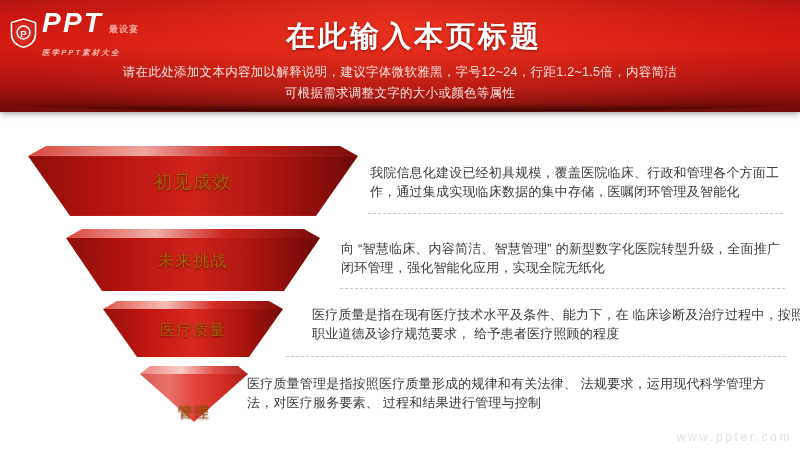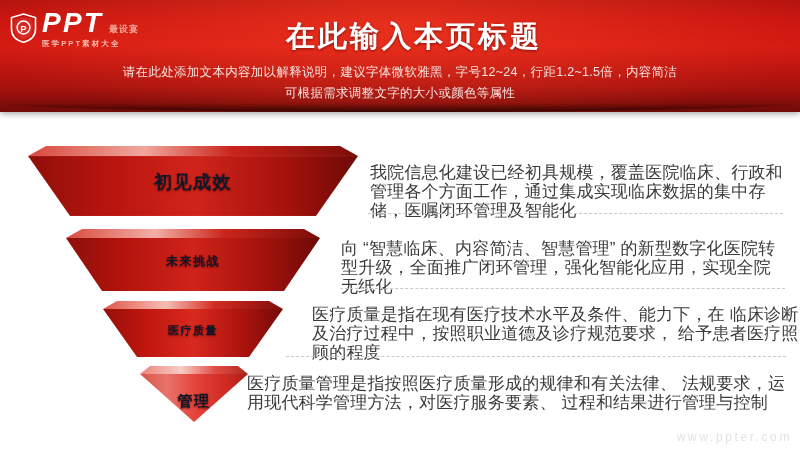--- a/index.html
+++ b/index.html
@@ -54,23 +54,24 @@
   .logo-ppt {
     font-size: 28px; font-weight: bold; color: #ffffff;
     letter-spacing: 2.2px; font-style: italic;
     font-family: "Liberation Sans", sans-serif;
   }
   .logo-cn-brand {
     font-size: 9px; color: #f3a89c; letter-spacing: 1px;
     font-weight: bold;
   }
   .logo-row2 {
-    margin-top: 3px;
+    margin-top: 12px;
     font-size: 7.5px; color: #f7bdb2; letter-spacing: 2.1px;
     font-weight: bold;
+    font-style: italic;
   }
 
   
   .title {
     position: absolute;
     left: 0; top: 17px;
     width: 800px;
     text-align: center;
     font-size: 29px;
     font-weight: bold;
@@ -103,32 +104,32 @@
     position: absolute;
     left: 0;
     display: flex;
     align-items: center;
     justify-content: center;
   }
   .layer svg { position: absolute; left: 0; top: 0; }
   .layer-label {
     position: relative;
     z-index: 3;
-    color: #0f172a;
-    font-weight: bold;
+    color: #a16207;
+    font-weight: normal;
     text-shadow: 0 1px 2px rgba(90,0,0,0.75);
     letter-spacing: 1.5px;
     white-space: nowrap;
   }
 
   
   .desc {
     position: absolute;
     color: #3b3b3b;
-    font-size: 17px;
+    font-size: 13px;
     line-height: 19px;
     letter-spacing: 0.2px;
   }
   .dash {
     position: absolute;
     height: 0;
     border-top: 1px dashed #c9c9c9;
   }
 
   
@@ -211,21 +212,21 @@
           <linearGradient id="g2rim" x1="0" y1="0" x2="1" y2="0">
             <stop offset="0%" stop-color="#d9493e"></stop>
             <stop offset="35%" stop-color="#f2b0a7"></stop>
             <stop offset="62%" stop-color="#cb261d"></stop>
             <stop offset="100%" stop-color="#7c0c08"></stop>
           </linearGradient>
         </defs>
         <path d="M0 9 L254 9 L218 62 L36 62 Z" fill="url(#g2body)"></path>
         <path d="M0 9 L16 0 L238 0 L254 9 Z" fill="url(#g2rim)"></path>
       </svg>
-      <span class="layer-label" style="font-size:12px;">未来挑战</span>
+      <span class="layer-label" style="font-size:16px;">未来挑战</span>
     </div>
 
     <div class="layer" style="top:155px; left:75px; width:180px; height:58px;">
       <svg width="180" height="58" viewBox="0 0 180 58">
         <defs>
           <linearGradient id="g3body" x1="0" y1="0" x2="1" y2="0">
             <stop offset="0%" stop-color="#96100b"></stop>
             <stop offset="22%" stop-color="#bd150e"></stop>
             <stop offset="50%" stop-color="#d9291f"></stop>
             <stop offset="78%" stop-color="#ab130d"></stop>
@@ -234,24 +235,24 @@
           <linearGradient id="g3rim" x1="0" y1="0" x2="1" y2="0">
             <stop offset="0%" stop-color="#e05649"></stop>
             <stop offset="35%" stop-color="#f6bdb5"></stop>
             <stop offset="62%" stop-color="#d32d23"></stop>
             <stop offset="100%" stop-color="#820d09"></stop>
           </linearGradient>
         </defs>
         <path d="M0 8 L180 8 L146 56 L34 56 Z" fill="url(#g3body)"></path>
         <path d="M0 8 L14 0 L166 0 L180 8 Z" fill="url(#g3rim)"></path>
       </svg>
-      <span class="layer-label" style="font-size:11px;">医疗质量</span>
-    </div>
-
-    <div class="layer" style="top:220px; left:112px; width:108px; height:56px; align-items:center;">
+      <span class="layer-label" style="font-size:15px;">医疗质量</span>
+    </div>
+
+    <div class="layer" style="top:220px; left:112px; width:108px; height:56px; align-items:flex-end;">
       <svg width="108" height="56" viewBox="0 0 108 56">
         <defs>
           <linearGradient id="g4body" x1="0" y1="0" x2="1" y2="0">
             <stop offset="0%" stop-color="#d6564b"></stop>
             <stop offset="25%" stop-color="#e9736a"></stop>
             <stop offset="52%" stop-color="#e3423a"></stop>
             <stop offset="80%" stop-color="#cf2a22"></stop>
             <stop offset="100%" stop-color="#a5201a"></stop>
           </linearGradient>
           <linearGradient id="g4rim" x1="0" y1="0" x2="1" y2="0">

